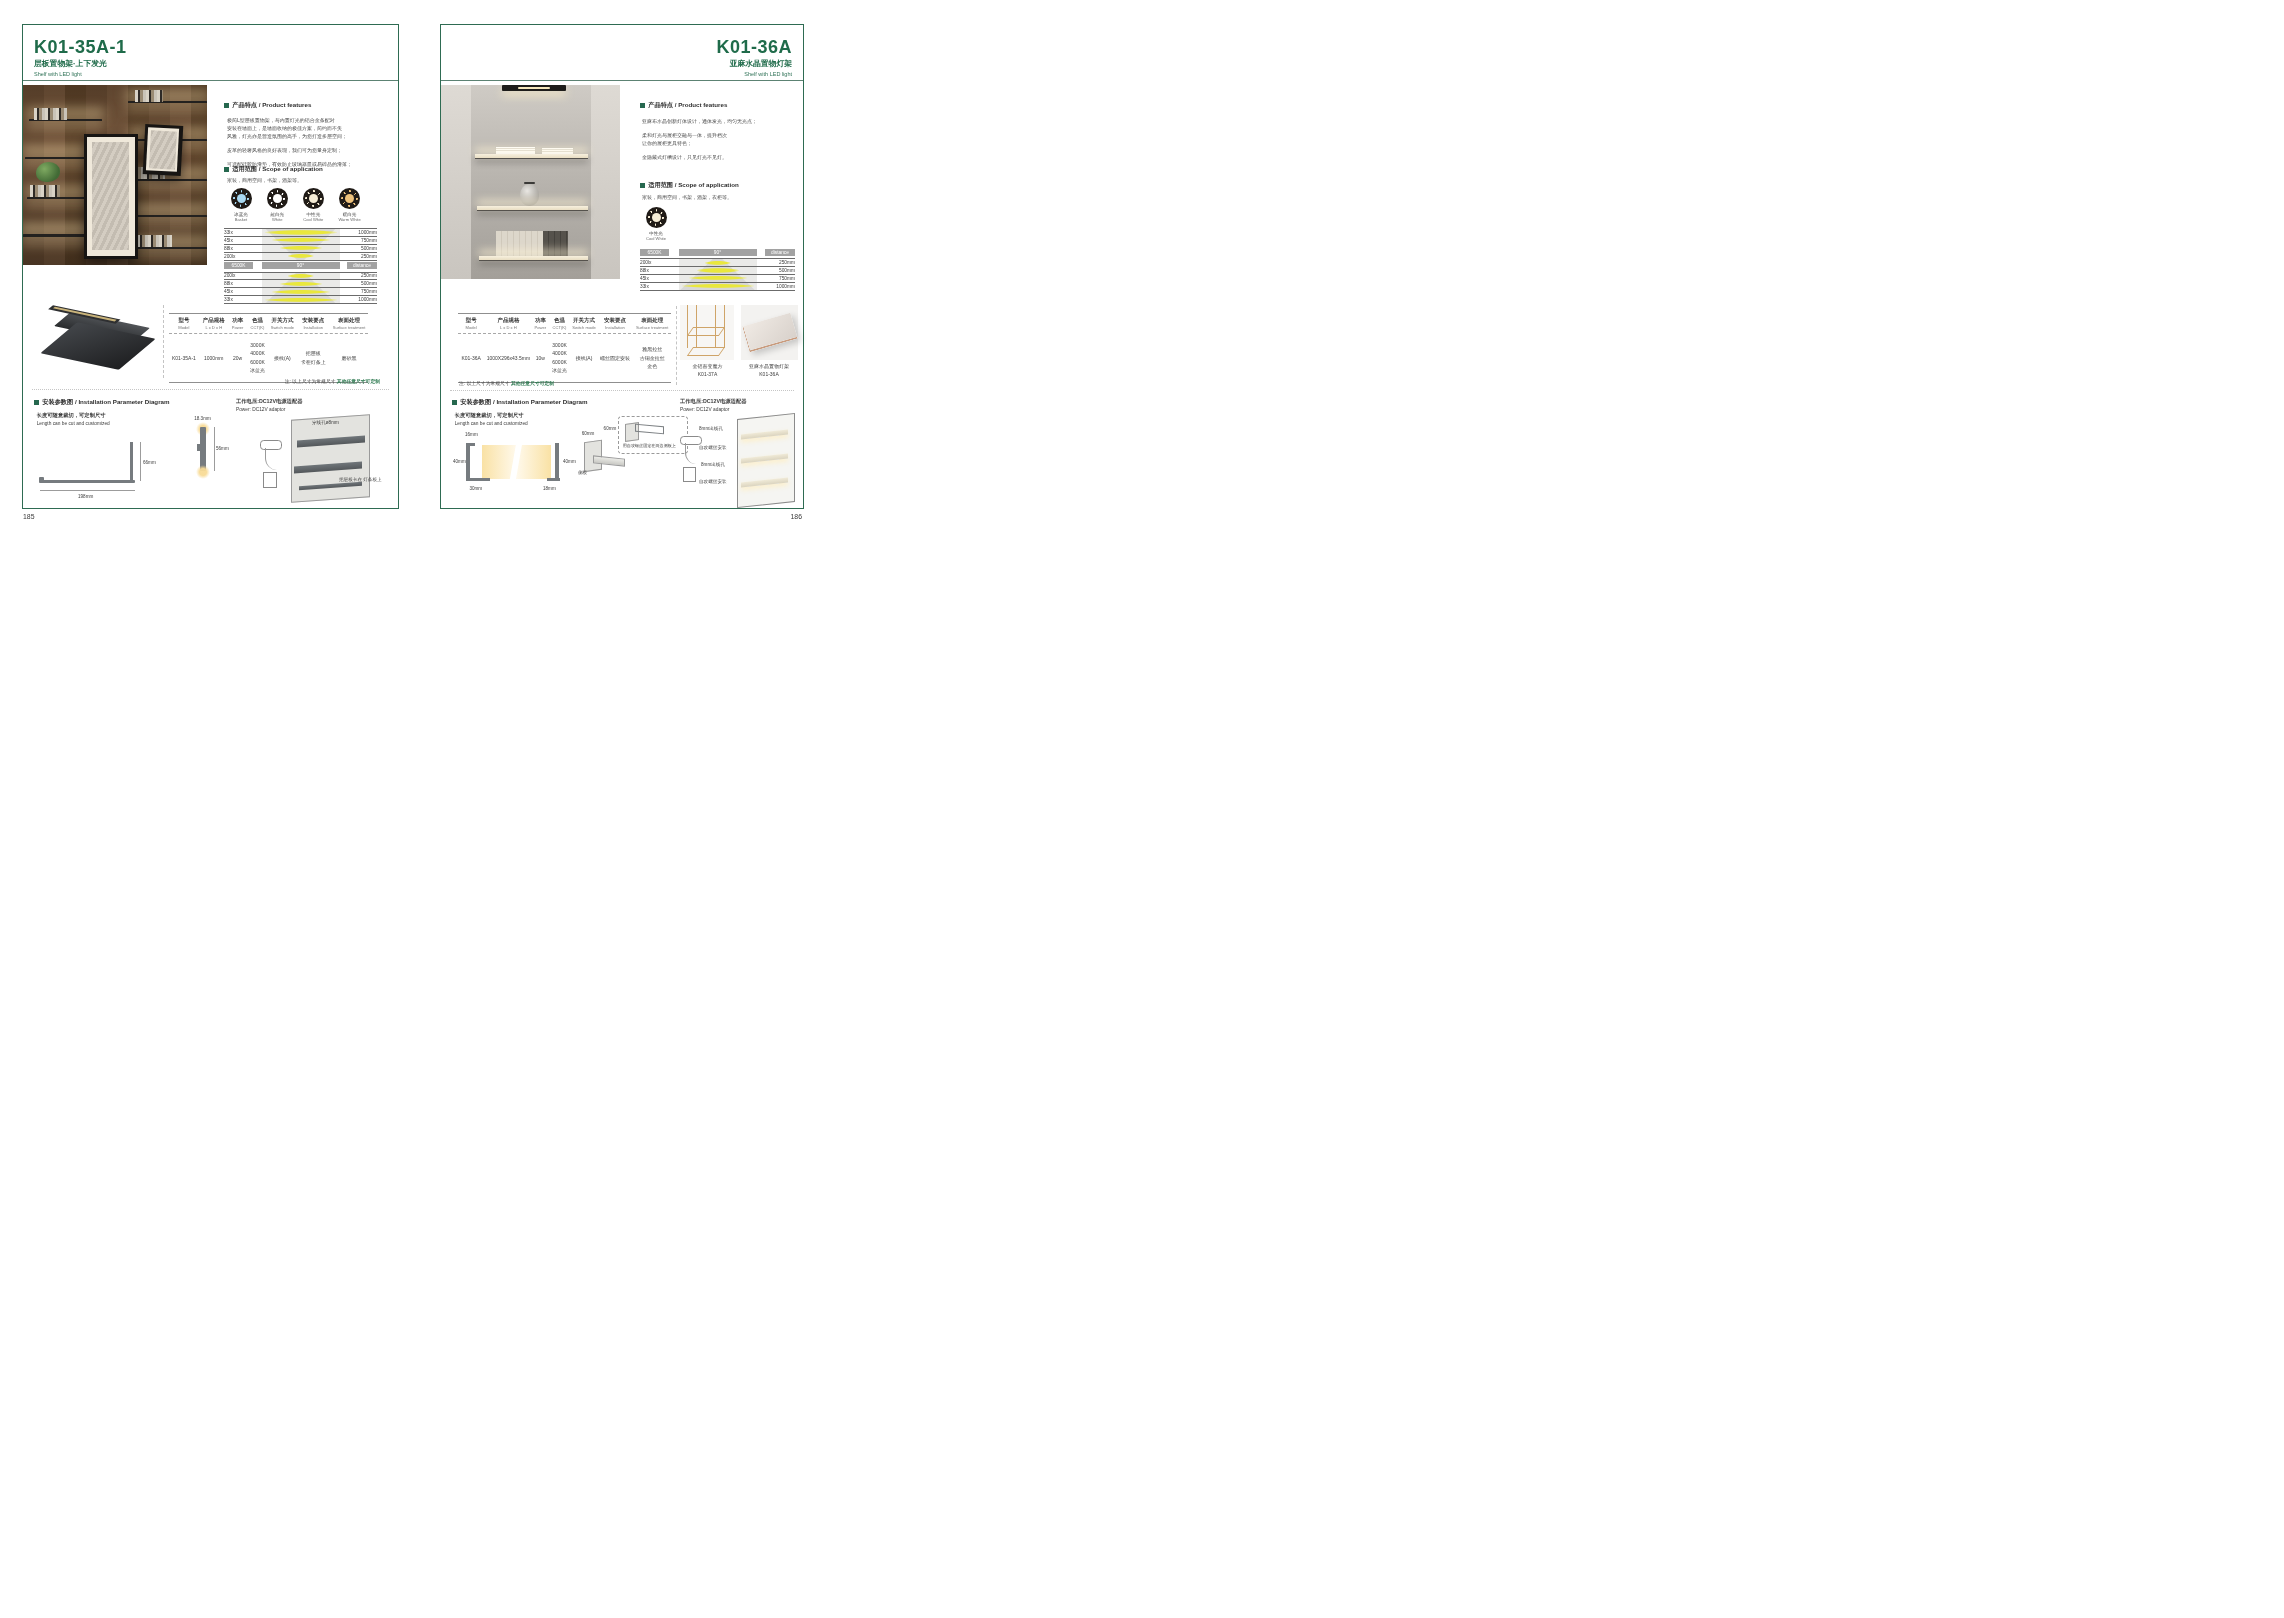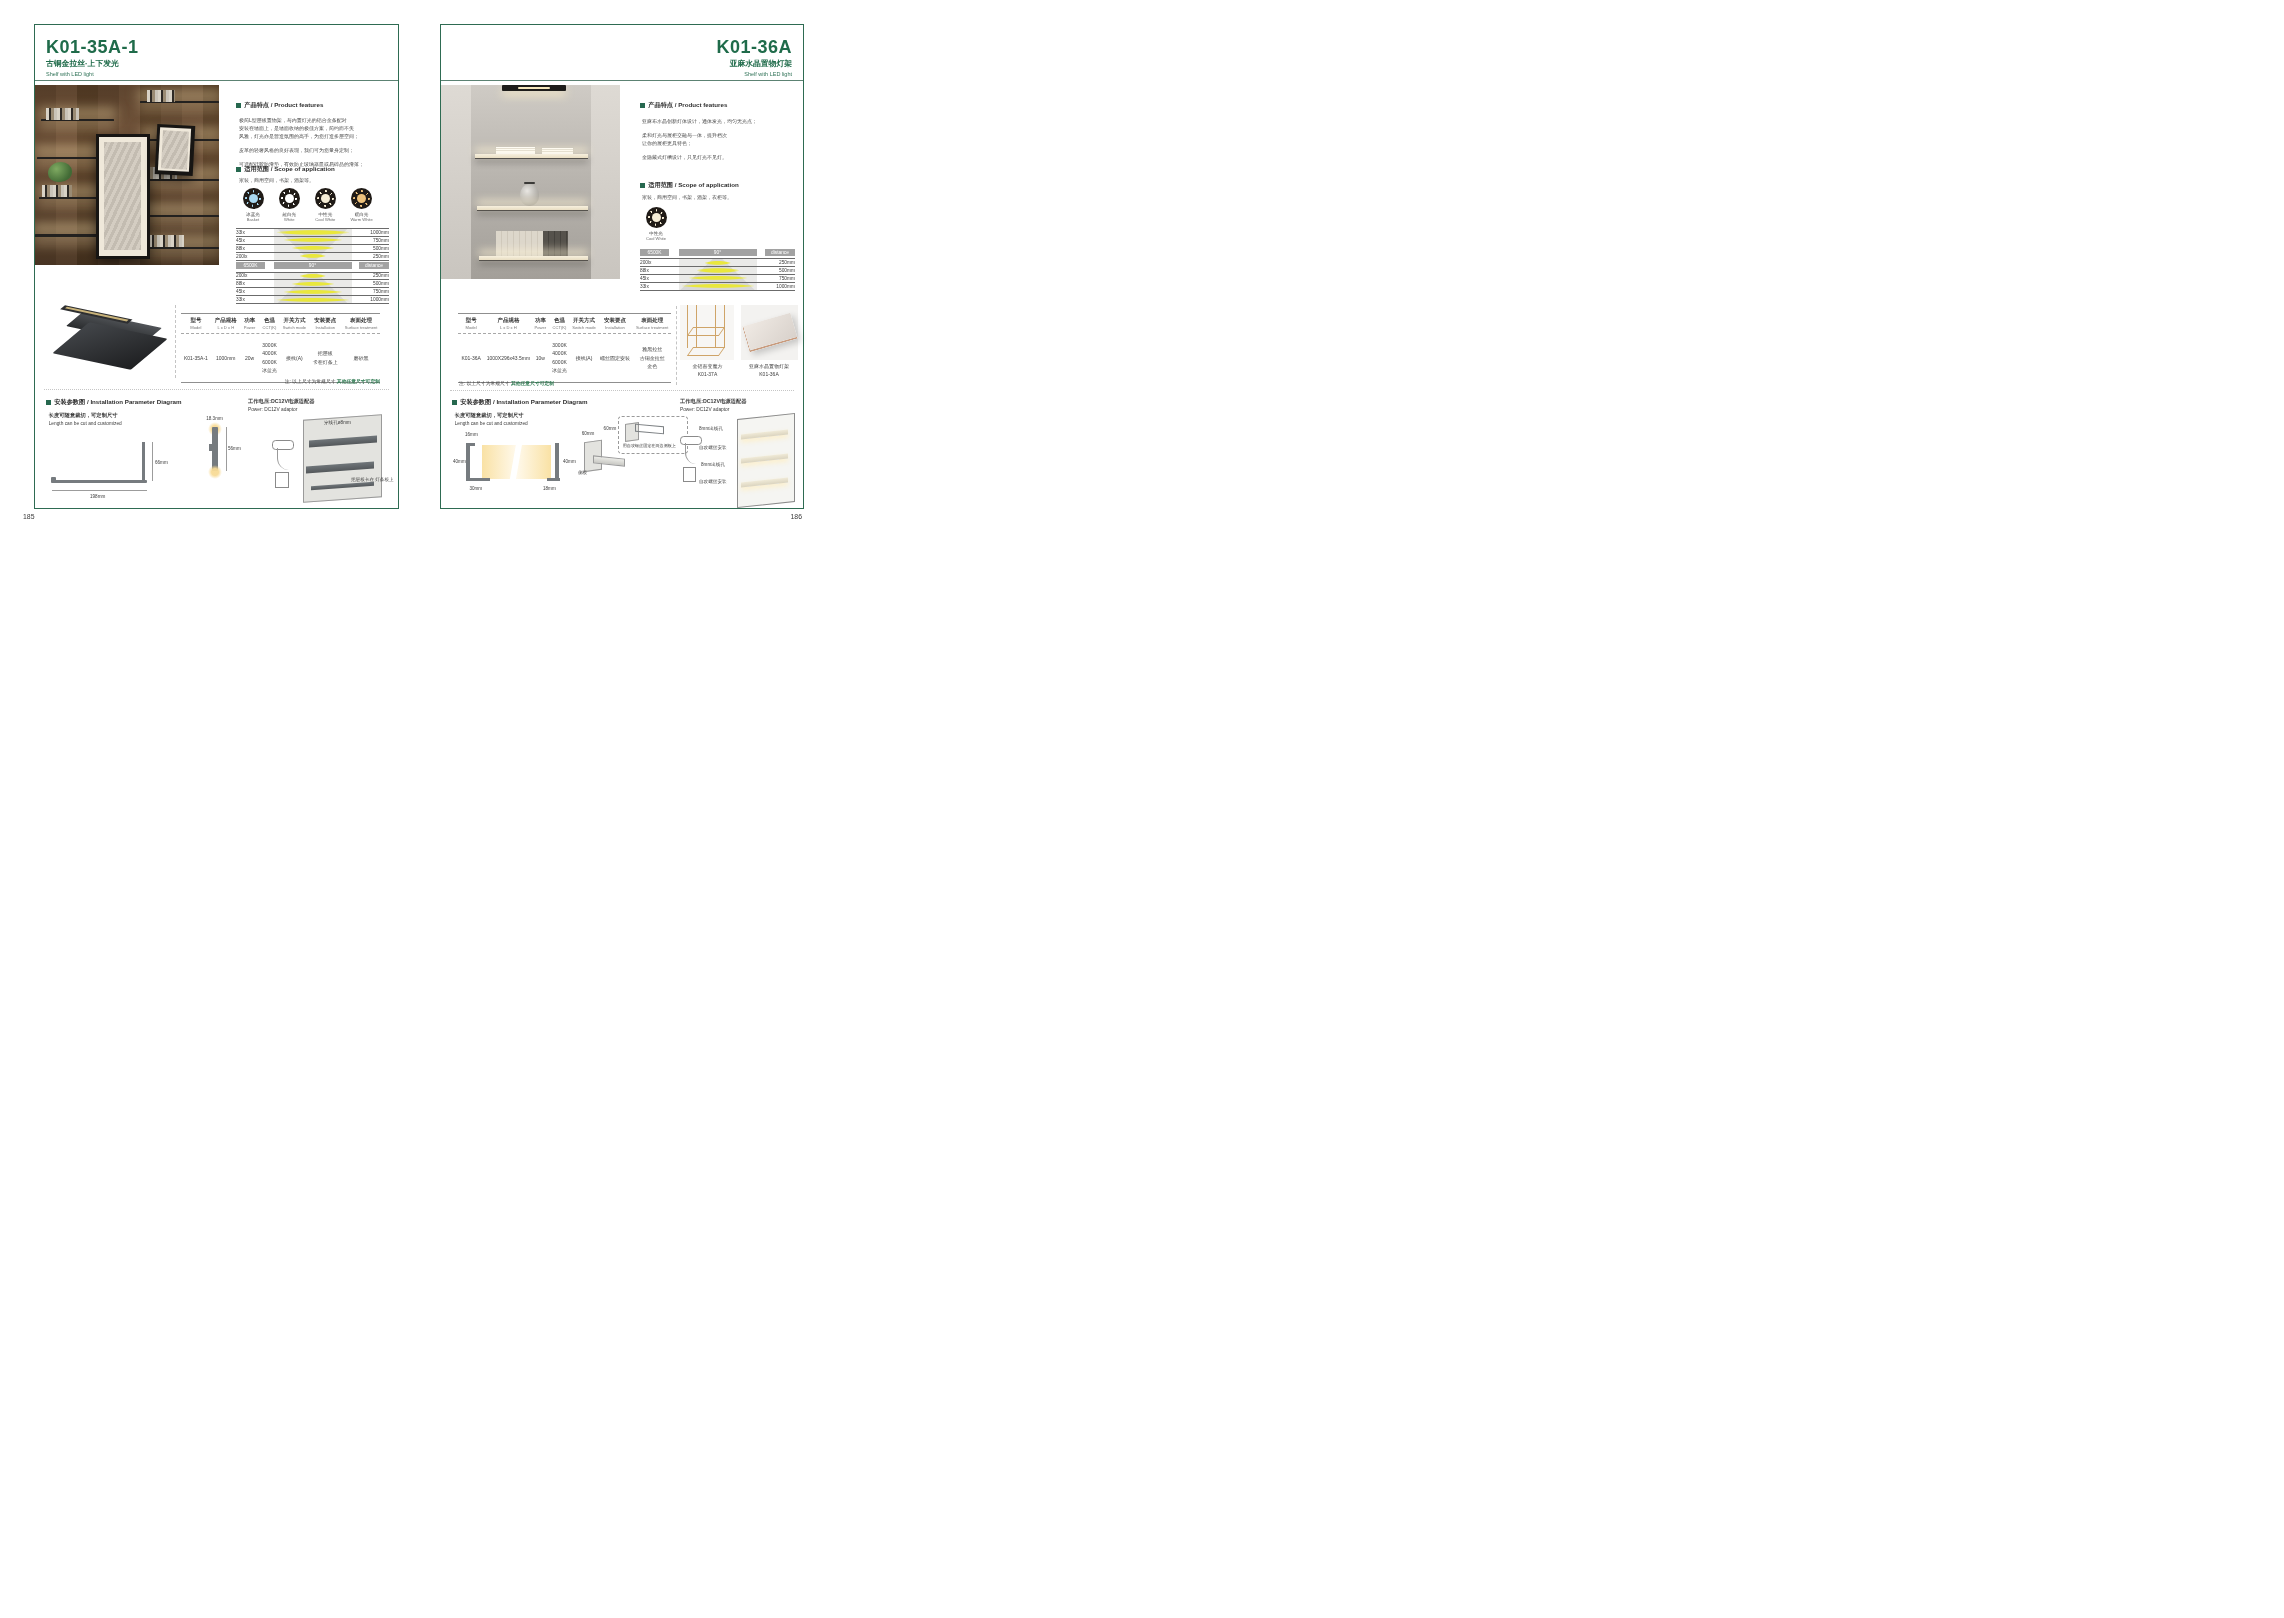--- a/index.html
+++ b/index.html
@@ -1,20 +1,20 @@
 <!DOCTYPE html>
 <html style="font-size:7.3px"><head>
 <meta charset="utf-8">
 <style>
   html,body{margin:0;padding:0;background:#ffffff;}
   .canvas{position:relative;width:827px;height:539px;background:#fff;
     font-family:"Liberation Sans","DejaVu Sans",sans-serif;color:#3c3c3c;overflow:hidden;}
   .abs{position:absolute;}
   .page{position:absolute;top:24px;height:483px;border:0.5px solid #2e6b52;background:#fff;}
-  #page-left{left:34px;width:363px;}
+  #page-left{left:22px;width:363px;padding-left:12px;}
   #page-right{left:440px;width:362px;}
   .model-title{font-size:18px;font-weight:bold;color:#1f6b4a;letter-spacing:0.5px;line-height:1;}
   .sub-cn{font-size:7.8px;font-weight:bold;color:#1f6b4a;margin-top:2.7px;}
   .sub-en{font-size:5.5px;color:#2f7257;margin-top:1.4px;}
   .head-rule{left:0;right:0;top:55px;border-top:0.5px solid #5c8273;}
   .right-align{text-align:right;}
   .sec-title{display:flex;align-items:center;gap:3.7px;font-size:6.2px;font-weight:bold;color:#2f2f2f;}
   .sq{width:4.6px;height:4.6px;background:#26684f;flex:0 0 auto;}
   .feat p{margin:0;font-size:5px;line-height:1.6;color:#4a4a4a;}
   .feat p.gap{margin-top:6px;}
@@ -121,21 +121,21 @@
   .page-no{position:absolute;font-size:6.9px;color:#3a3a3a;}
 </style>
 </head>
 <body>
 
 <div class="canvas">
 
   <div class="page" id="page-left">
     <div class="abs" style="left:11px;top:12.8px;">
       <div class="model-title">K01-35A-1</div>
-      <div class="sub-cn">古铜金拉丝·上下发光</div>
+      <div class="sub-cn">层板置物架·上下发光</div>
       <div class="sub-en">Shelf with LED light</div>
     </div>
     <div class="abs head-rule"></div>
 
     <div class="abs photo" style="left:0;top:60px;width:184px;height:180px;">
       <div class="wood"></div>
       <div class="lshelf" style="left:3%;top:19%;width:40%;"></div>
       <div class="lshelf" style="left:1%;top:40%;width:42%;"></div>
       <div class="lshelf" style="left:2%;top:62%;width:40%;"></div>
       <div class="lshelf" style="left:0%;top:83%;width:44%;"></div>

